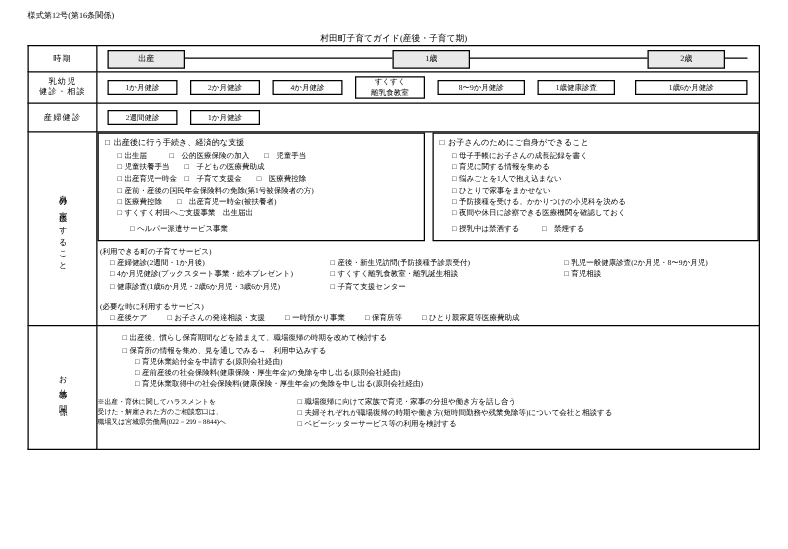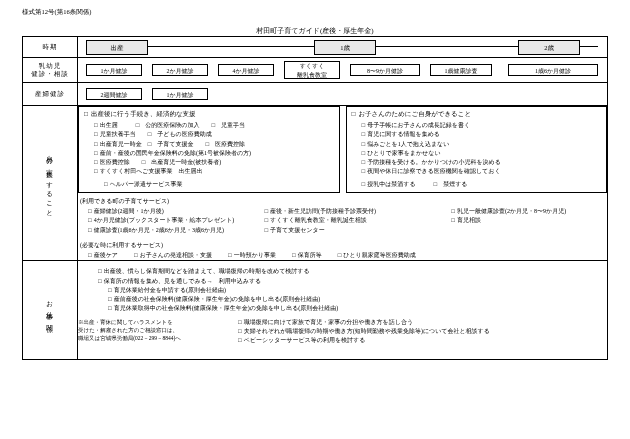--- a/index.html
+++ b/index.html
@@ -82,21 +82,21 @@
   .grid3 > div:nth-child(3){width:30%;}
   .bottomnote{font-size:5.5px;line-height:1.5;}
   .flexrow{display:flex;}
 </style>
 </head>
 <body>
 
 <div class="page">
 
   <div class="form-no">様式第12号(第16条関係)</div>
-  <div class="doc-title">村田町子育てガイド(産後・厚生年金)</div>
+  <div class="doc-title">村田町子育てガイド(産後・子育て期)</div>
 
   <table class="main">
     <tbody>
 
       <tr>
         <td class="rowlabel">時期</td>
         <td>
           <div class="timeline">
             <div class="tl-line" style="left:10px;width:510px;"></div>
             <div class="tl-tick" style="left:266px;"></div>

